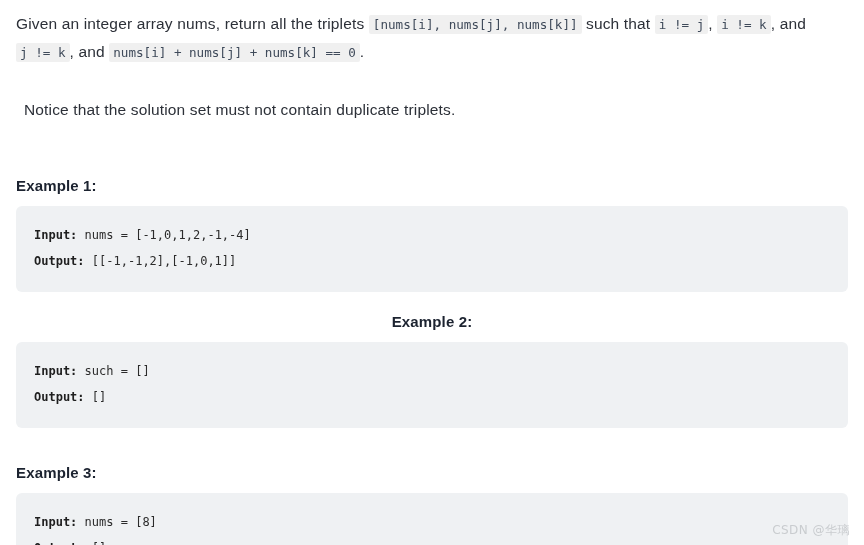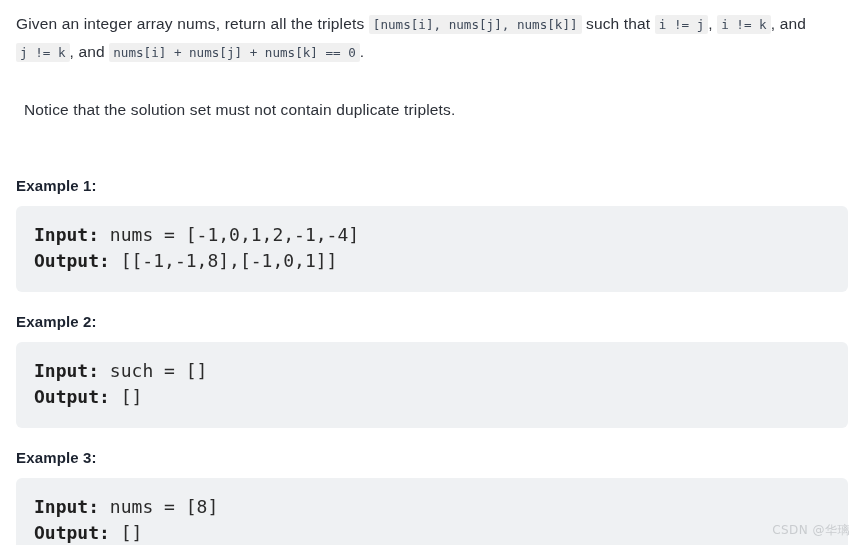--- a/index.html
+++ b/index.html
@@ -57,32 +57,32 @@
   
   .ex-heading {
     font-family: "Liberation Sans", sans-serif;
     font-weight: bold;
     font-size: 15px;
     color: #1c2330;
     letter-spacing: 0.01em;
     margin: 0;
   }
   .ex-heading.h1 { padding-top: 46px; }
-  .ex-heading.h2 { padding-top: 21px; }
-  .ex-heading.h3 { padding-top: 21px; }
+  .ex-heading.h2 { padding-top: 21px; text-align: center; }
+  .ex-heading.h3 { padding-top: 36px; }
 
   
   pre.codeblock {
     margin: 12px 0 0 0;
     background: #eff1f3;
     border-radius: 6px;
     padding: 16px 18px 18px 18px;
     box-sizing: border-box;
     font-family: "DejaVu Sans Mono", "Liberation Mono", monospace;
-    font-size: 18px;
+    font-size: 12px;
     line-height: 26px;
     color: #2b2b2b;
     white-space: pre;
     overflow: hidden;
   }
   pre.codeblock .lbl {
     font-weight: bold;
     color: #1f1f1f;
   }
   pre.codeblock .val {
@@ -108,21 +108,21 @@
 </head>
 <body>
 
 <div class="page">
 
   <p class="prose p-intro"><span>Given an integer array nums, return all the triplets </span><code class="inline">[nums[i], nums[j], nums[k]]</code><span> such that </span><code class="inline">i != j</code><span>, </span><code class="inline">i != k</code><span>, and </span><code class="inline">j != k</code><span>, and </span><code class="inline">nums[i] + nums[j] + nums[k] == 0</code><span>.</span></p>
 
   <p class="prose p-notice">Notice that the solution set must not contain duplicate triplets.</p>
 
   <h3 class="ex-heading h1">Example 1:</h3>
-  <pre class="codeblock"><span class="cb-line"><span class="lbl">Input:</span><span class="val"> nums = [-1,0,1,2,-1,-4]</span></span><span class="cb-line"><span class="lbl">Output:</span><span class="val"> [[-1,-1,8],[-1,0,1]]</span></span></pre>
+  <pre class="codeblock"><span class="cb-line"><span class="lbl">Input:</span><span class="val"> nums = [-1,0,1,2,-1,-4]</span></span><span class="cb-line"><span class="lbl">Output:</span><span class="val"> [[-1,-1,2],[-1,0,1]]</span></span></pre>
 
   <h3 class="ex-heading h2">Example 2:</h3>
   <pre class="codeblock"><span class="cb-line"><span class="lbl">Input:</span><span class="val"> such = []</span></span><span class="cb-line"><span class="lbl">Output:</span><span class="val"> []</span></span></pre>
 
   <h3 class="ex-heading h3">Example 3:</h3>
   <pre class="codeblock"><span class="cb-line"><span class="lbl">Input:</span><span class="val"> nums = [8]</span></span><span class="cb-line"><span class="lbl">Output:</span><span class="val"> []</span></span></pre>
 
   <div class="watermark">CSDN @华璃</div>
 
 </div>

